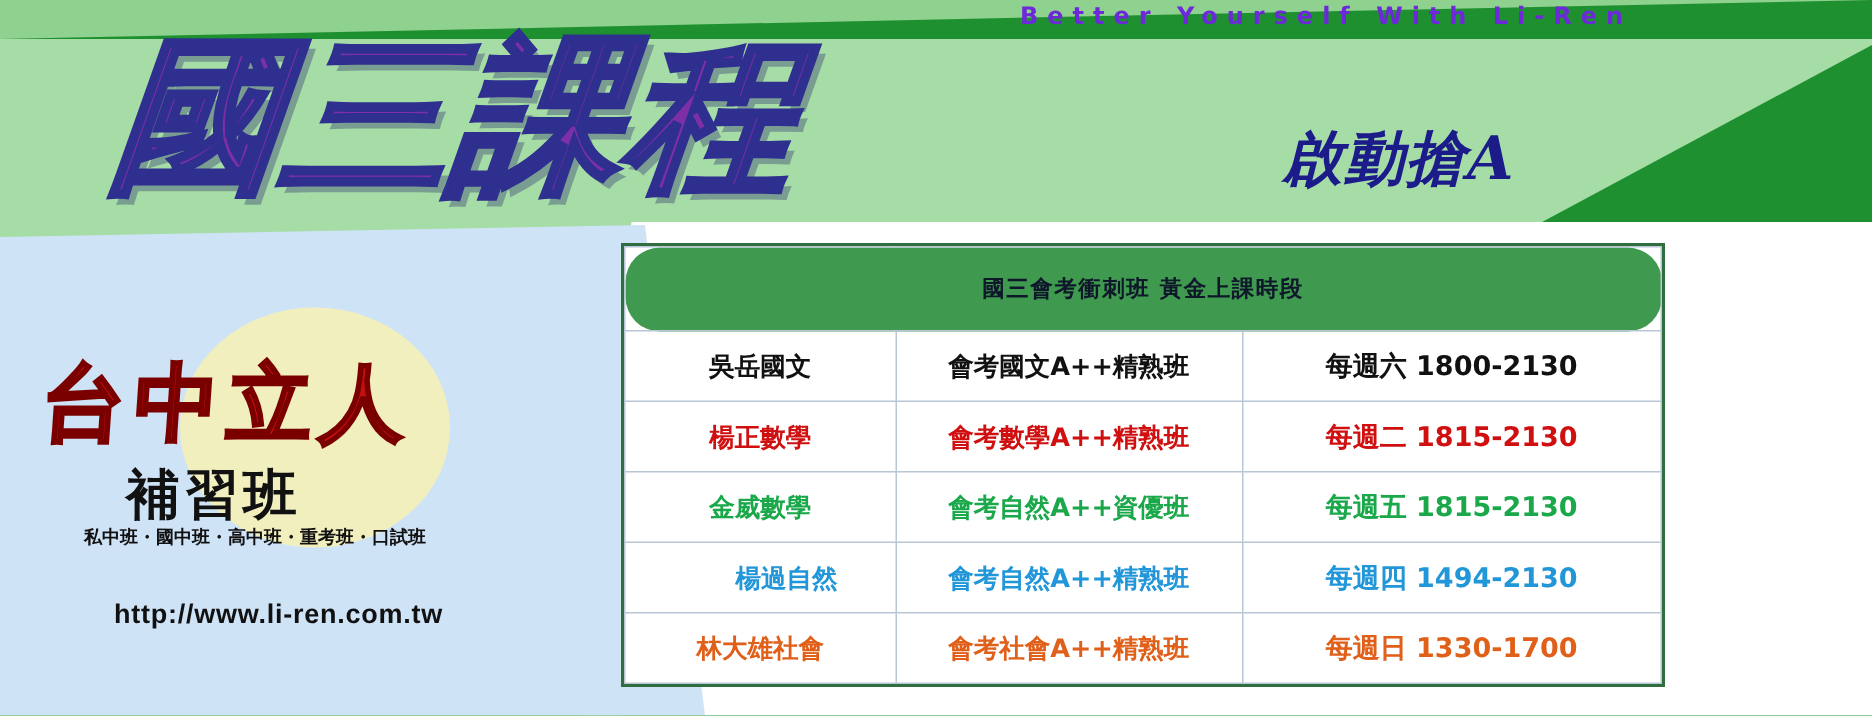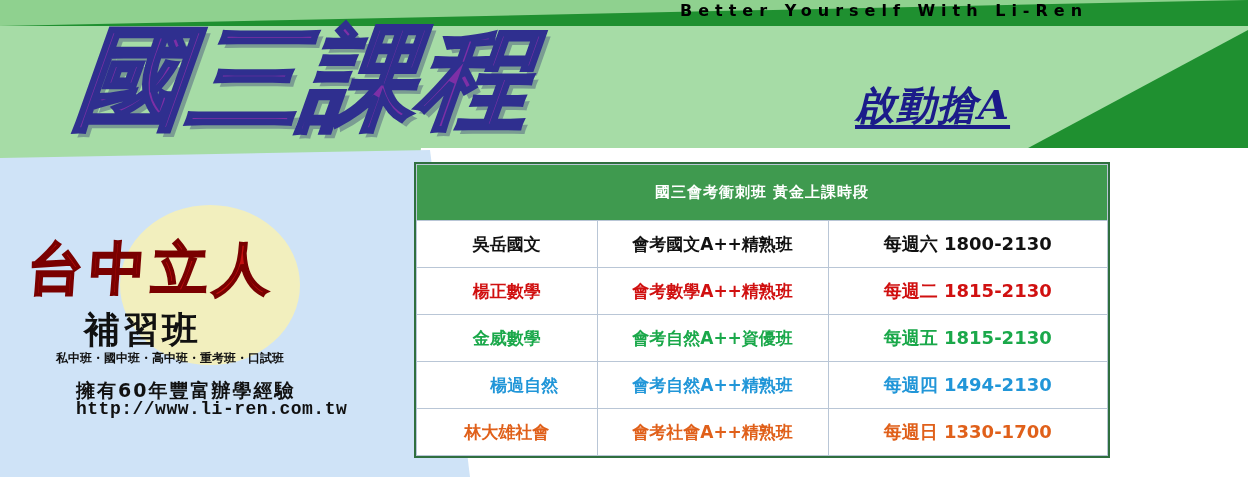--- a/index.html
+++ b/index.html
@@ -77,21 +77,21 @@
   .tagline {
     position: absolute;
     top: 1px;
     left: 680px;
     width: 560px;
     text-align: left;
     font-family: "DejaVu Sans", "Liberation Sans", sans-serif;
     font-size: 16px;
     font-weight: bold;
     letter-spacing: 6px;
-    color: #000000;
+    color: #6d28d9;
     white-space: nowrap;
   }
 
   
   .main-title {
     position: absolute;
     left: 76px;
     top: 22px;
     font-family: "DejaVu Sans", "Liberation Sans", sans-serif;
     font-size: 112px;
@@ -108,21 +108,20 @@
 
   .sub-title {
     position: absolute;
     left: 855px;
     top: 78px;
     font-family: "DejaVu Serif", "Liberation Serif", serif;
     font-size: 40px;
     font-weight: bold;
     font-style: italic;
     color: #1b1b8a;
-    text-decoration: underline;
     text-underline-offset: 6px;
     white-space: nowrap;
     letter-spacing: 1px;
   }
 
   
   .logo-main {
     position: absolute;
     left: 28px;
     top: 232px;
@@ -165,47 +164,48 @@
     font-size: 19px;
     font-weight: bold;
     color: #111111;
     letter-spacing: 2px;
     white-space: nowrap;
   }
   .logo-url {
     position: absolute;
     left: 76px;
     top: 399px;
-    font-family: Liberation Mono, monospace;
+    font-family: Liberation Sans, sans-serif;
     font-size: 18px;
     font-weight: bold;
     color: #111111;
     letter-spacing: 0.5px;
     white-space: nowrap;
   }
 
   
   .schedule {
     position: absolute;
     left: 416px;
     top: 164px;
     width: 692px;
     border-collapse: collapse;
     background: #ffffff;
     box-shadow: 0 0 0 2px #2f6f3f;
   }
   .schedule .hdr td {
     background: #3f9a4f;
-    color: #ffffff;
+    color: #0f172a;
     text-align: center;
     font-size: 15px;
     font-weight: bold;
     padding: 5px 0 6px 0;
     letter-spacing: 1px;
     font-family: "DejaVu Sans", "Liberation Sans", sans-serif;
+    border-radius: 23px;
   }
   .schedule td {
     border: 1px solid #b9c6d6;
     font-family: "DejaVu Sans", "Liberation Sans", sans-serif;
   }
   .schedule tbody td {
     height: 44px;
     font-size: 17px;
     font-weight: bold;
     text-align: center;
@@ -230,21 +230,20 @@
   <div class="bg-oval"></div>
 
   <div class="tagline">Better  Yourself  With  Li-Ren</div>
 
   <div class="main-title">國三課程</div>
   <div class="sub-title">啟動搶A</div>
 
   <div class="logo-main">台中立人</div>
   <div class="logo-sub">補習班</div>
   <div class="logo-classes">私中班・國中班・高中班・重考班・口試班</div>
-  <div class="logo-exp">擁有60年豐富辦學經驗</div>
   <div class="logo-url">http://www.li-ren.com.tw</div>
 
   <table class="schedule">
     <tbody>
       <tr class="hdr">
         <td colspan="3">國三會考衝刺班  黃金上課時段</td>
       </tr>
     <tr>
           <td class="col-teacher" style="color: rgb(17, 17, 17);">吳岳國文</td>
           <td class="col-course" style="color: rgb(17, 17, 17);">會考國文A++精熟班</td>

